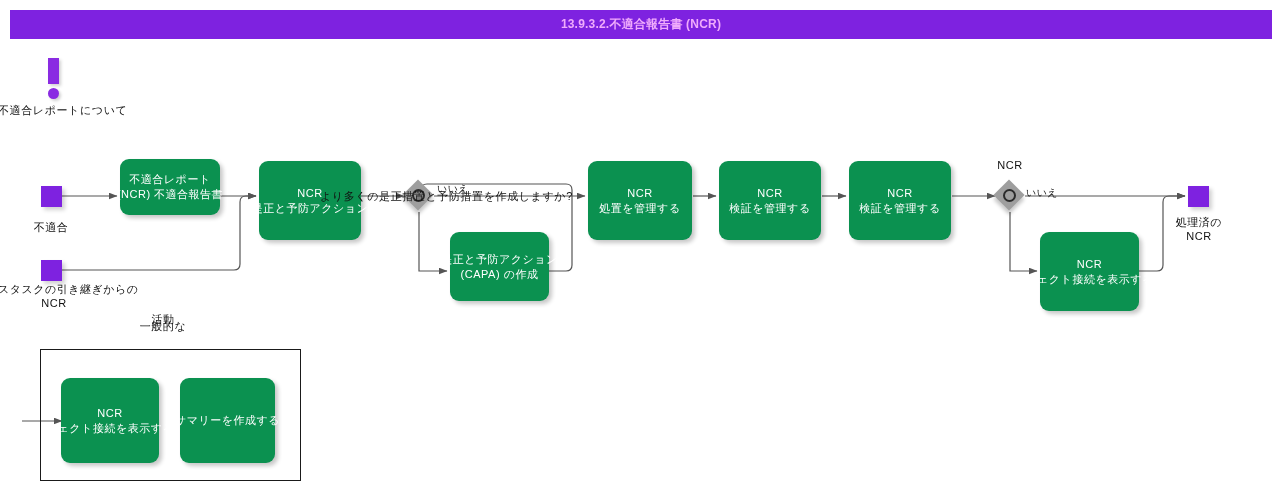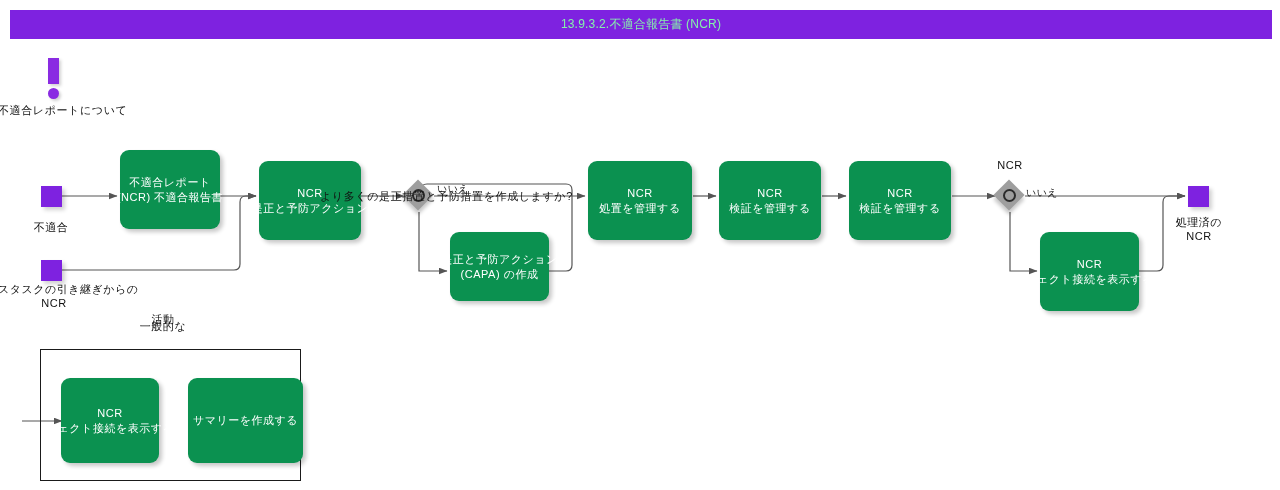--- a/index.html
+++ b/index.html
@@ -18,23 +18,23 @@
 
   
   .titlebar {
     position: absolute;
     left: 10px; top: 10px;
     width: 1262px; height: 29px;
     background: #7e22e0;
     display: flex; align-items: center; justify-content: center;
   }
   .titlebar .t {
-    color: #86efac;
+    color: #f0abfc;
     font-size: 12px;
-    font-weight: normal;
+    font-weight: bold;
     letter-spacing: 0.2px;
     white-space: nowrap;
   }
 
   
   #wires { position: absolute; left: 0; top: 0; width: 1280px; height: 490px; }
 
   
   .task {
     position: absolute;
@@ -186,21 +186,21 @@
   </div>
   <div class="flowtext" style="left:-2px; top:103px;">不適合レポートについて</div>
 
   <div class="event" style="left:41px; top:186px;"></div>
   <div class="evt-label" style="left:11px; top:220px; width:80px;">不適合</div>
 
   <div class="event" style="left:41px; top:260px;"></div>
   <div class="evt-label" style="left:-2px; top:282px; width:160px; text-align:left;">スタスクの引き継ぎからの</div>
   <div class="evt-label" style="left:14px; top:296px; width:80px;">NCR</div>
 
-  <div class="task" style="left:120px; top:150px; width:100px; height:79px;">
+  <div class="task" style="left:120px; top:159px; width:100px; height:56px;">
     <div class="lbl">
       <span>不適合レポート</span><br>
       <span>(NCR) 不適合報告書</span>
     </div>
   </div>
 
   <div class="task" style="left:259px; top:161px; width:102px; height:79px;">
     <div class="lbl">
       <span>NCR</span><br>
       <span>是正と予防アクション</span>
@@ -265,19 +265,19 @@
 
   <div class="groupbox" style="left:40px; top:349px; width:261px; height:132px;"></div>
 
   <div class="task" style="left:61px; top:378px; width:98px; height:85px;">
     <div class="lbl">
       <span>NCR</span><br>
       <span>ジェクト接続を表示する</span>
     </div>
   </div>
 
-  <div class="task" style="left:188px; top:378px; width:115px; height:85px;align-items:center;">
+  <div class="task" style="left:180px; top:378px; width:95px; height:85px;align-items:center;">
     <div class="lbl">
       <span>サマリーを作成する</span>
     </div>
   </div>
 
 </div>
 
 </body></html>

